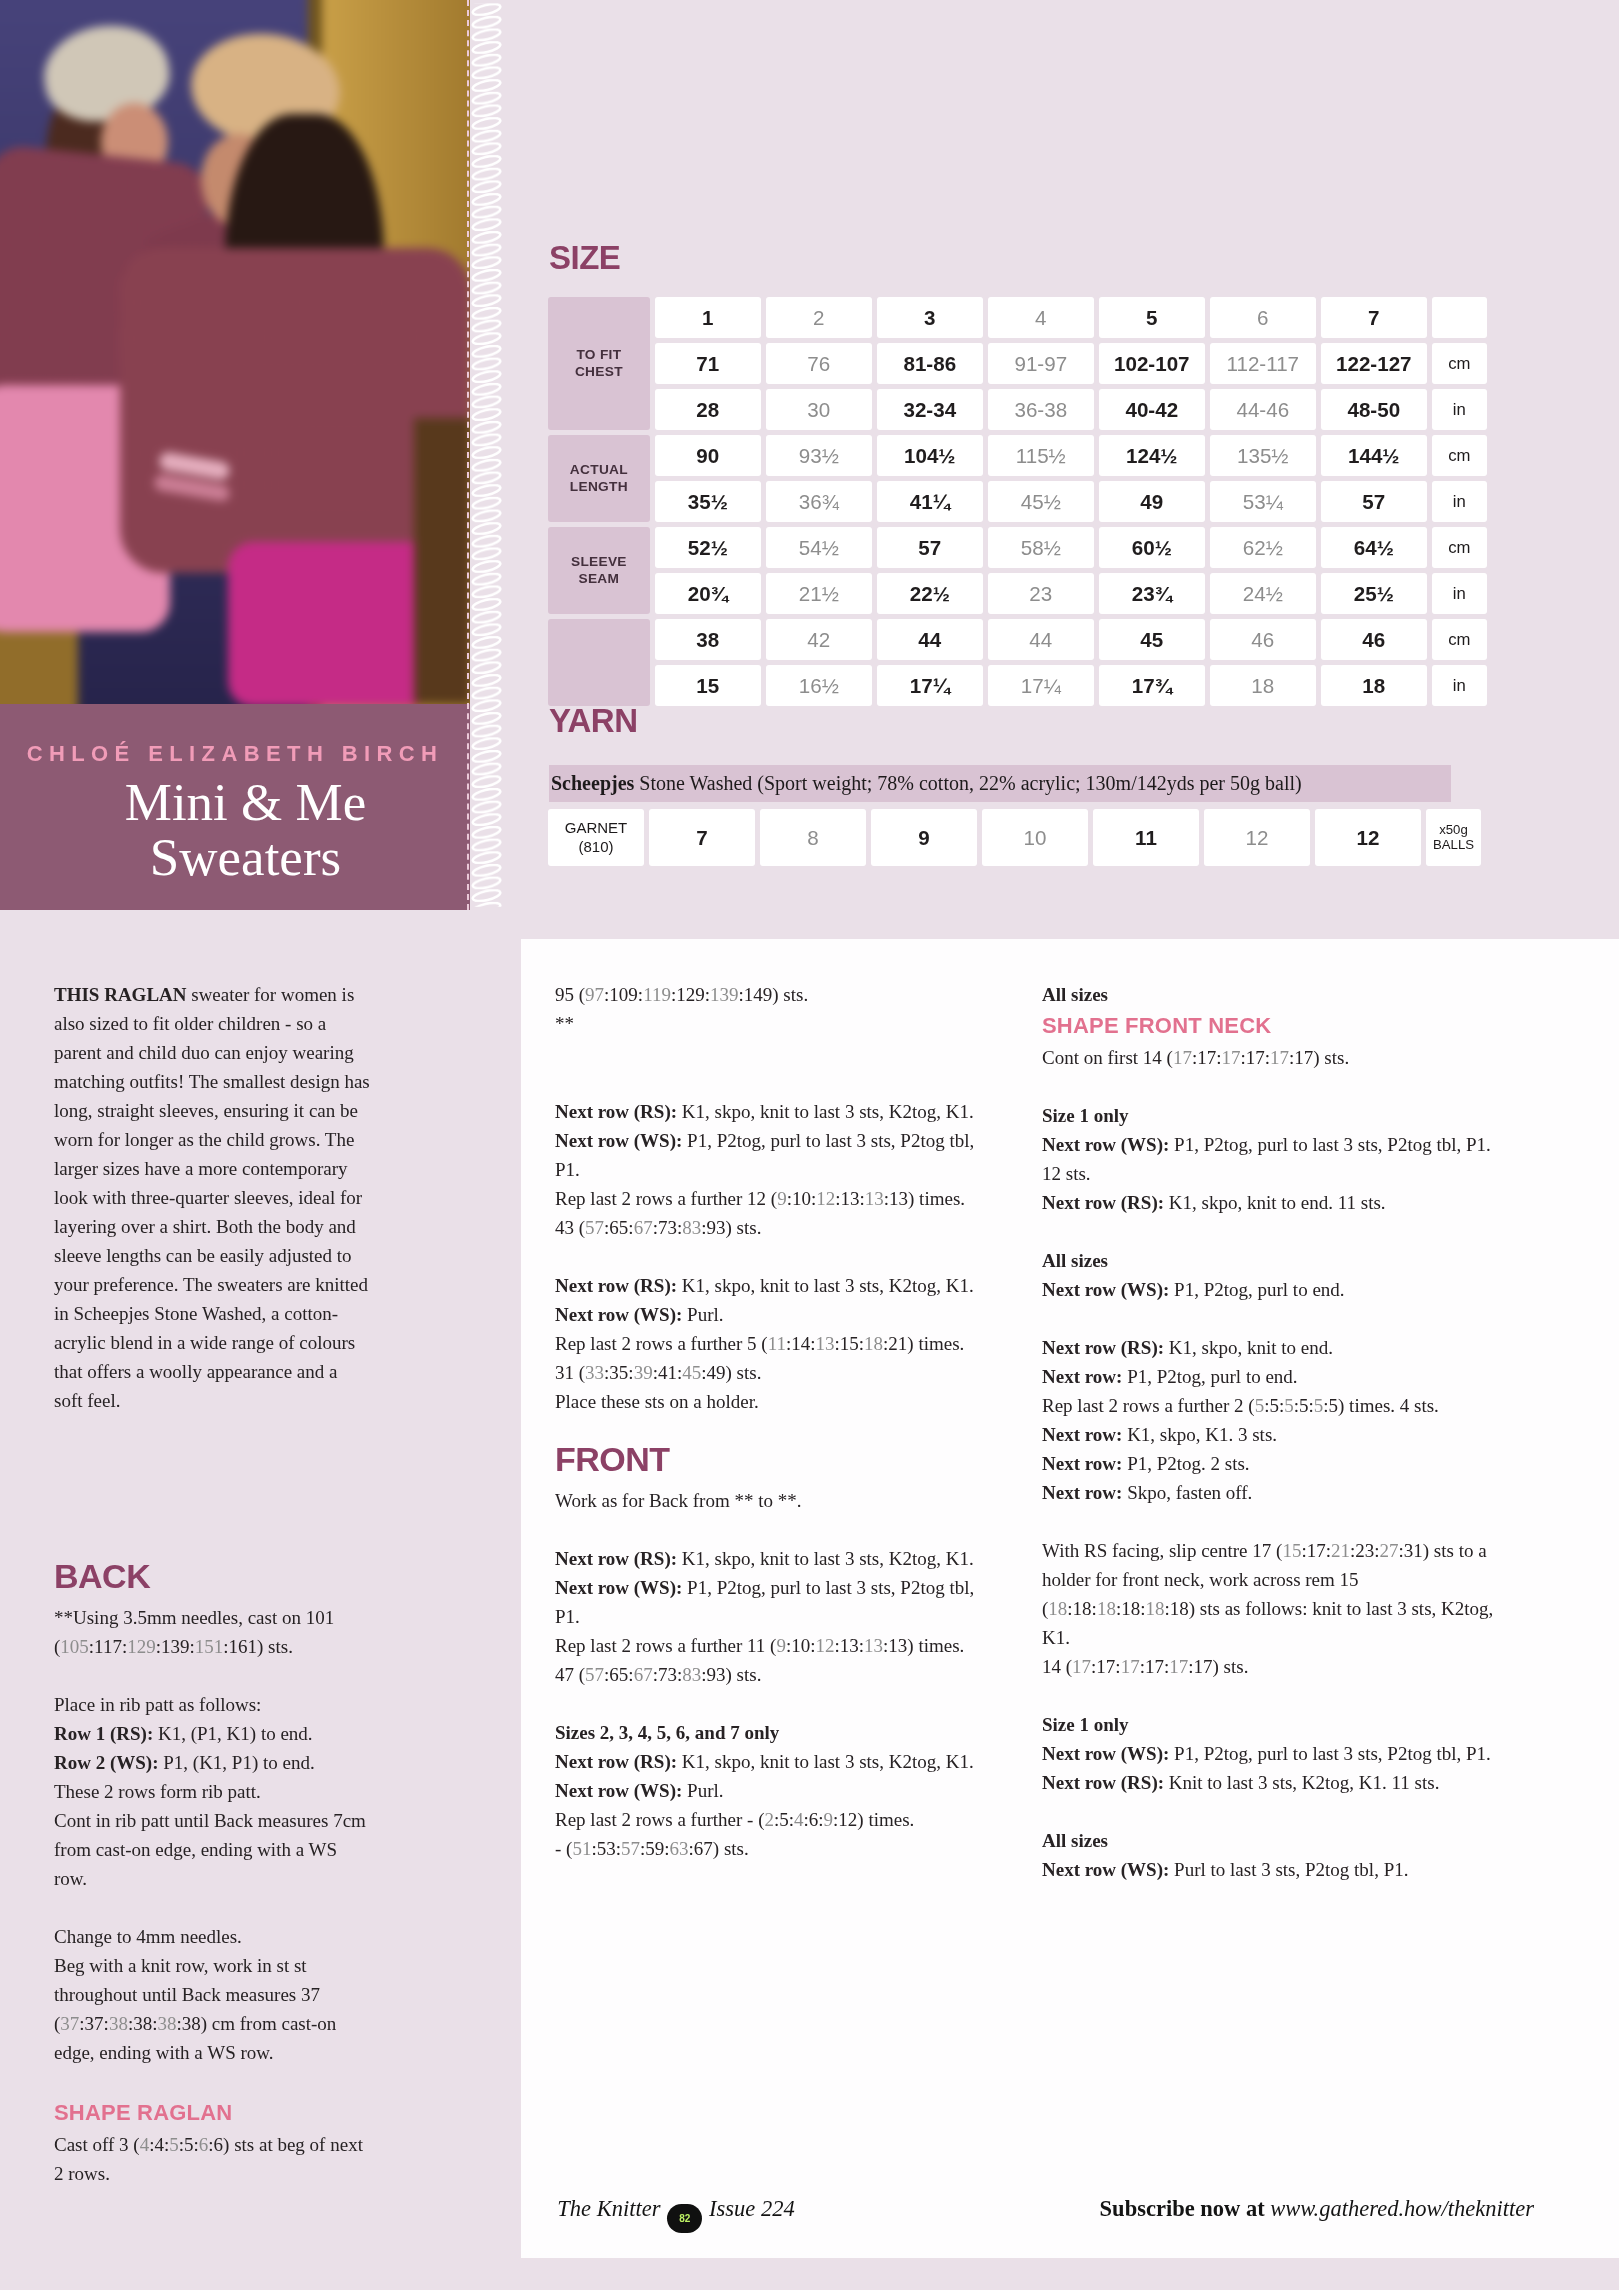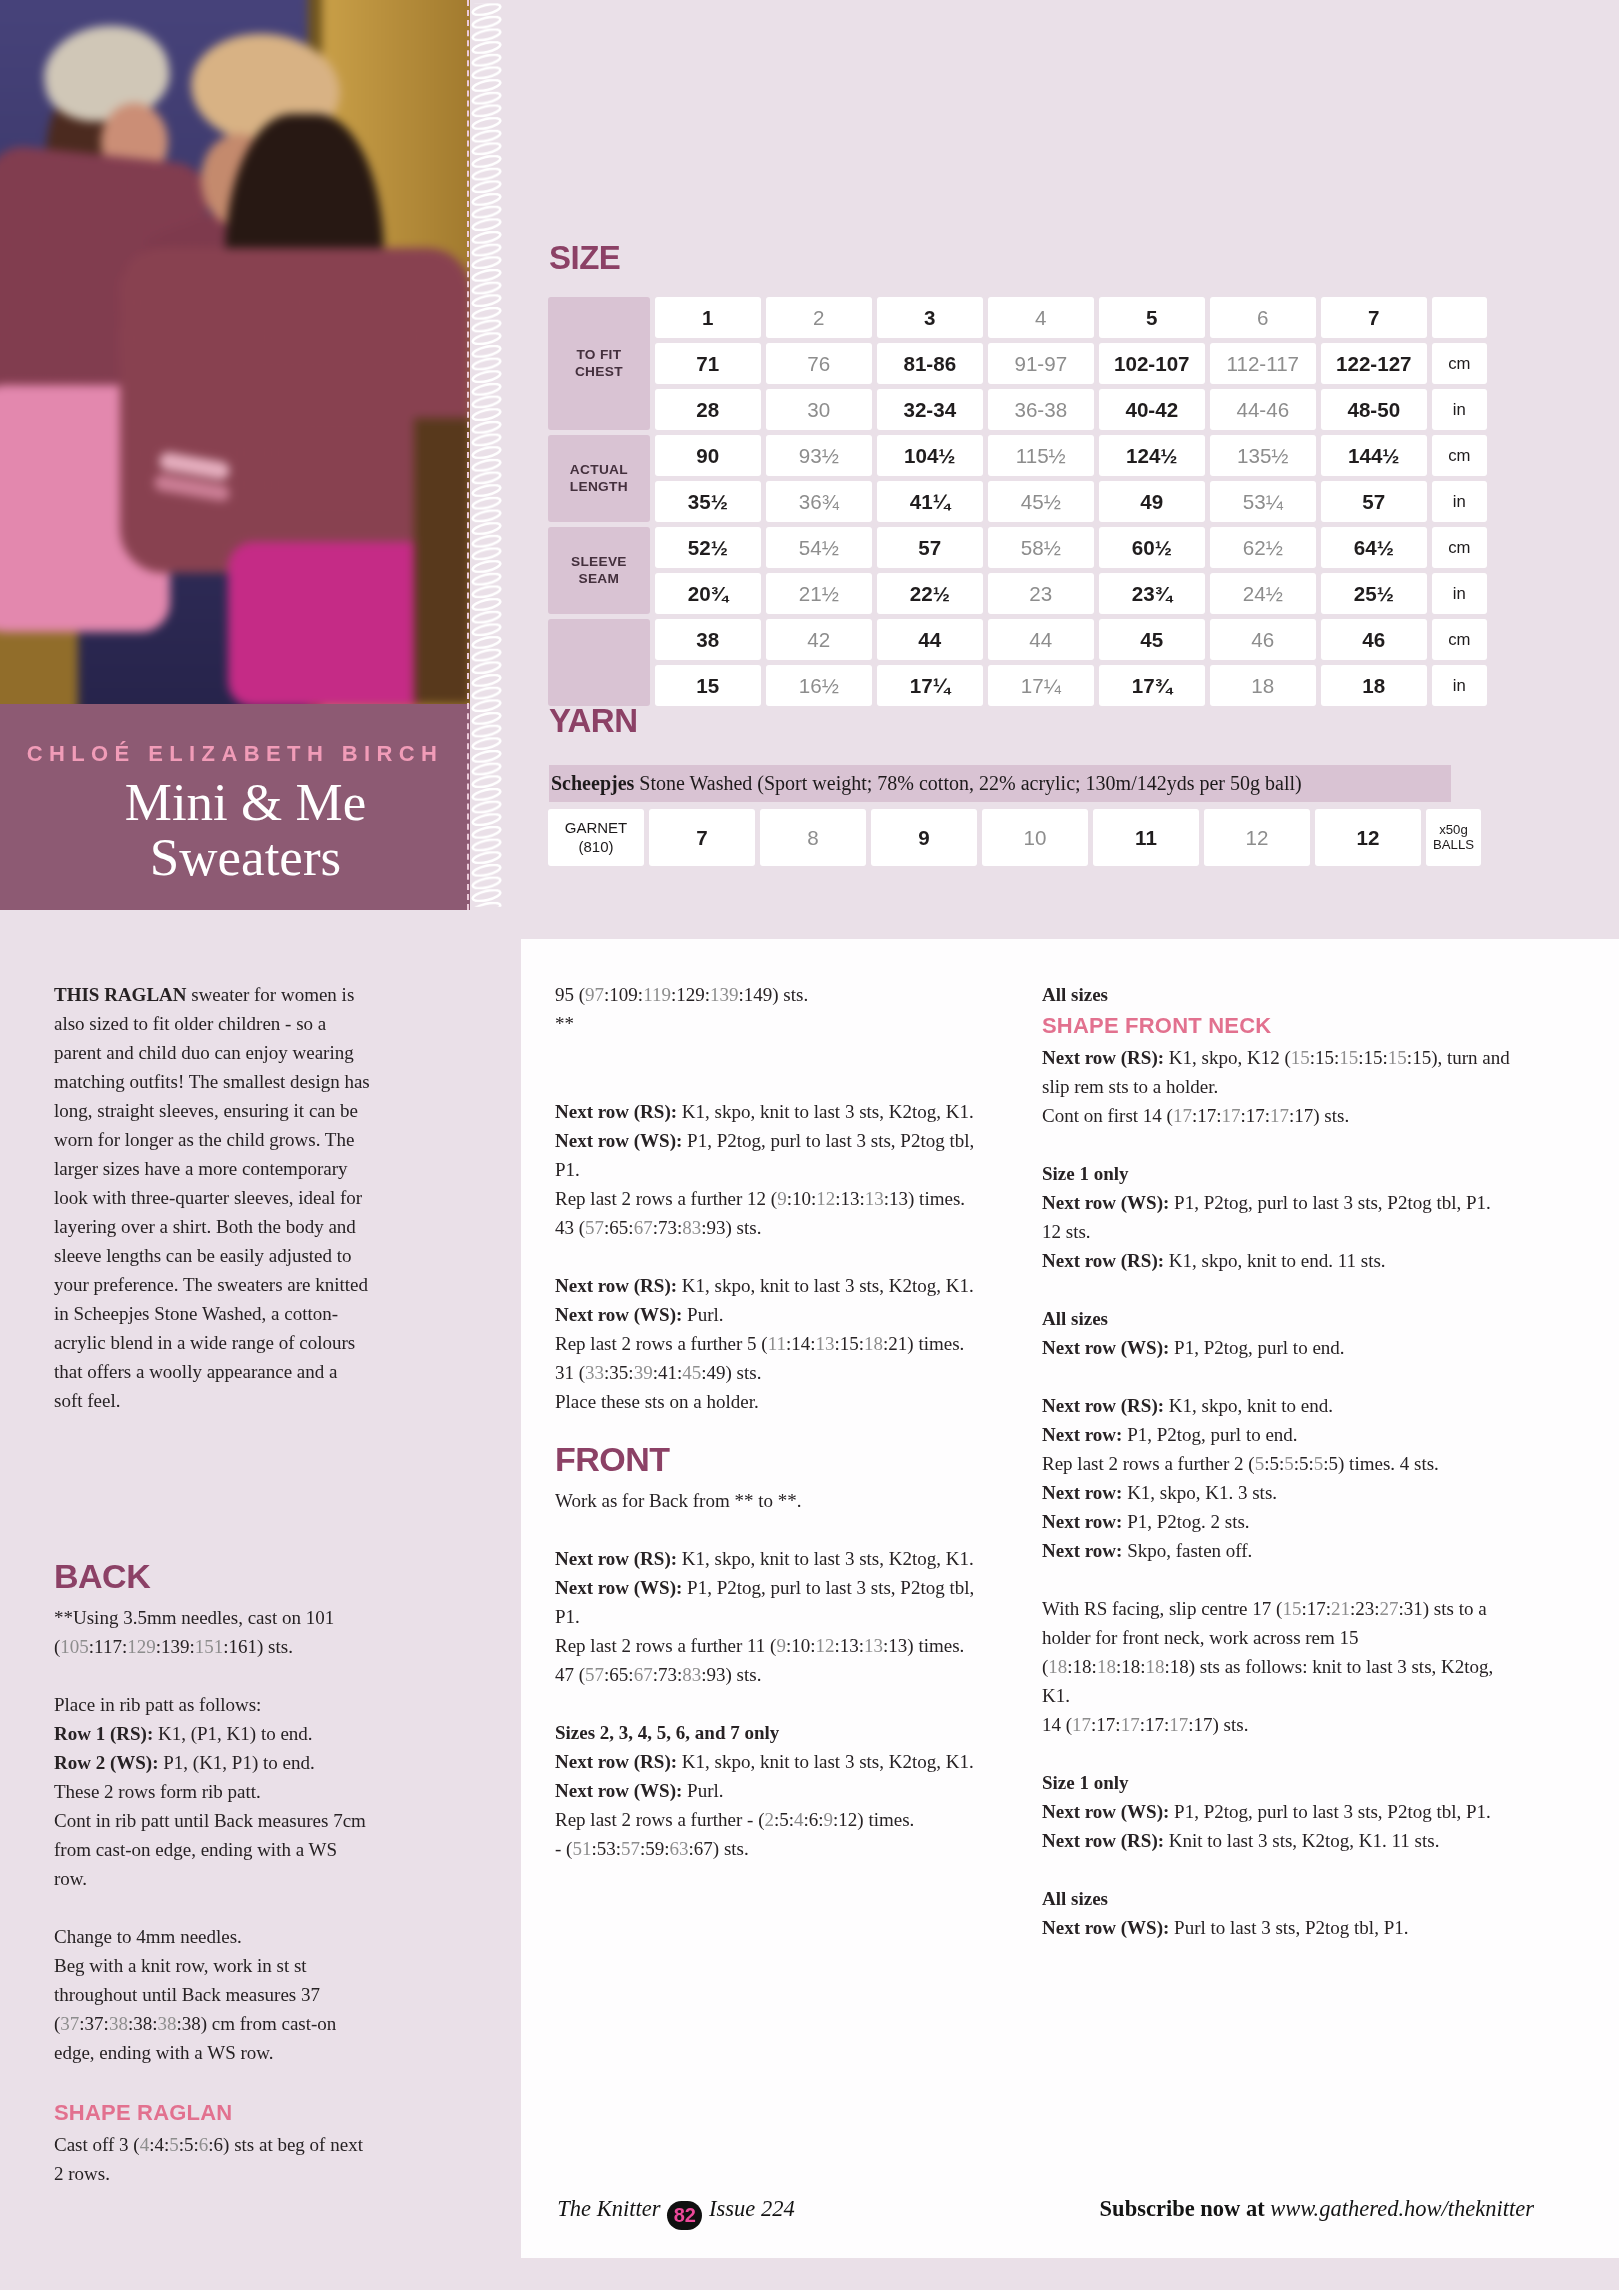--- a/index.html
+++ b/index.html
@@ -83,22 +83,22 @@
       color:var(--heading-plum,#8c4166);letter-spacing:-0.5px;margin:23.5px 0 7.8px;}
   .sub-heading{font-family:"Liberation Sans",sans-serif;font-size:22px;font-weight:800;
       color:var(--accent-pink,#e2718f);margin:3.9px 0 3.9px;letter-spacing:0.2px;}
 
   
   .footer-left,.footer-right{position:absolute;top:2196px;font-size:22.5px;color:#141414;}
   .footer-left{left:392px;width:568px;text-align:center;}
   .footer-right{left:980px;width:554px;text-align:right;}
   .ital{font-style:italic;}
   .semib{font-weight:600;}
-  .badge{display:inline-block;min-width:29px;height:29px;border-radius:15.7px;background:#101010;color:#ec4899;
-         font-family:"Liberation Sans",sans-serif;font-weight:700;font-size:20px;line-height:29px;
+  .badge{display:inline-block;min-width:29px;height:29px;border-radius:15.7px;background:#101010;color:#bef264;
+         font-family:"Liberation Sans",sans-serif;font-weight:700;font-size:10px;line-height:29px;
          text-align:center;padding:0 2.9px;vertical-align:-5.9px;margin:0 6.9px;}
 </style>
 </head>
 <body>
 
 <div class="page">
 
   <div class="photo">
     <div class="photo-art">
       <div class="ph-wall"></div>
@@ -309,21 +309,20 @@
       <div class="vgap" style="height: 29px;"></div>
       <p class="body-p"><strong>Sizes 2, 3, 4, 5, 6, and 7 only</strong></p>
       <p class="body-p"><strong>Next row (RS):</strong> K1, skpo, knit to last 3 sts, K2tog, K1.</p>
       <p class="body-p"><strong>Next row (WS):</strong> Purl.</p>
       <p class="body-p">Rep last 2 rows a further - (<span class="dimnum">2</span>:5:<span class="dimnum">4</span>:6:<span class="dimnum">9</span>:12) times.</p>
       <p class="body-p">- (<span class="dimnum">51</span>:53:<span class="dimnum">57</span>:59:<span class="dimnum">63</span>:67) sts.</p>
     </div>
   <div class="col col-right">
       <p class="body-p"><strong>All sizes</strong></p>
       <h4 class="sub-heading">SHAPE FRONT NECK</h4>
-      <p class="body-p"><strong>Next row (RS):</strong> K1, skpo, K12 (<span class="dimnum">15</span>:15:<span class="dimnum">15</span>:15:<span class="dimnum">15</span>:15), turn and slip rem sts to a holder.</p>
       <p class="body-p">Cont on first 14 (<span class="dimnum">17</span>:17:<span class="dimnum">17</span>:17:<span class="dimnum">17</span>:17) sts.</p>
       <div class="vgap" style="height: 29px;"></div>
       <p class="body-p"><strong>Size 1 only</strong></p>
       <p class="body-p"><strong>Next row (WS):</strong> P1, P2tog, purl to last 3 sts, P2tog tbl, P1. 12 sts.</p>
       <p class="body-p"><strong>Next row (RS):</strong> K1, skpo, knit to end. 11 sts.</p>
       <div class="vgap" style="height: 29px;"></div>
       <p class="body-p"><strong>All sizes</strong></p>
       <p class="body-p"><strong>Next row (WS):</strong> P1, P2tog, purl to end.</p>
       <div class="vgap" style="height: 29px;"></div>
       <p class="body-p"><strong>Next row (RS):</strong> K1, skpo, knit to end.</p>

